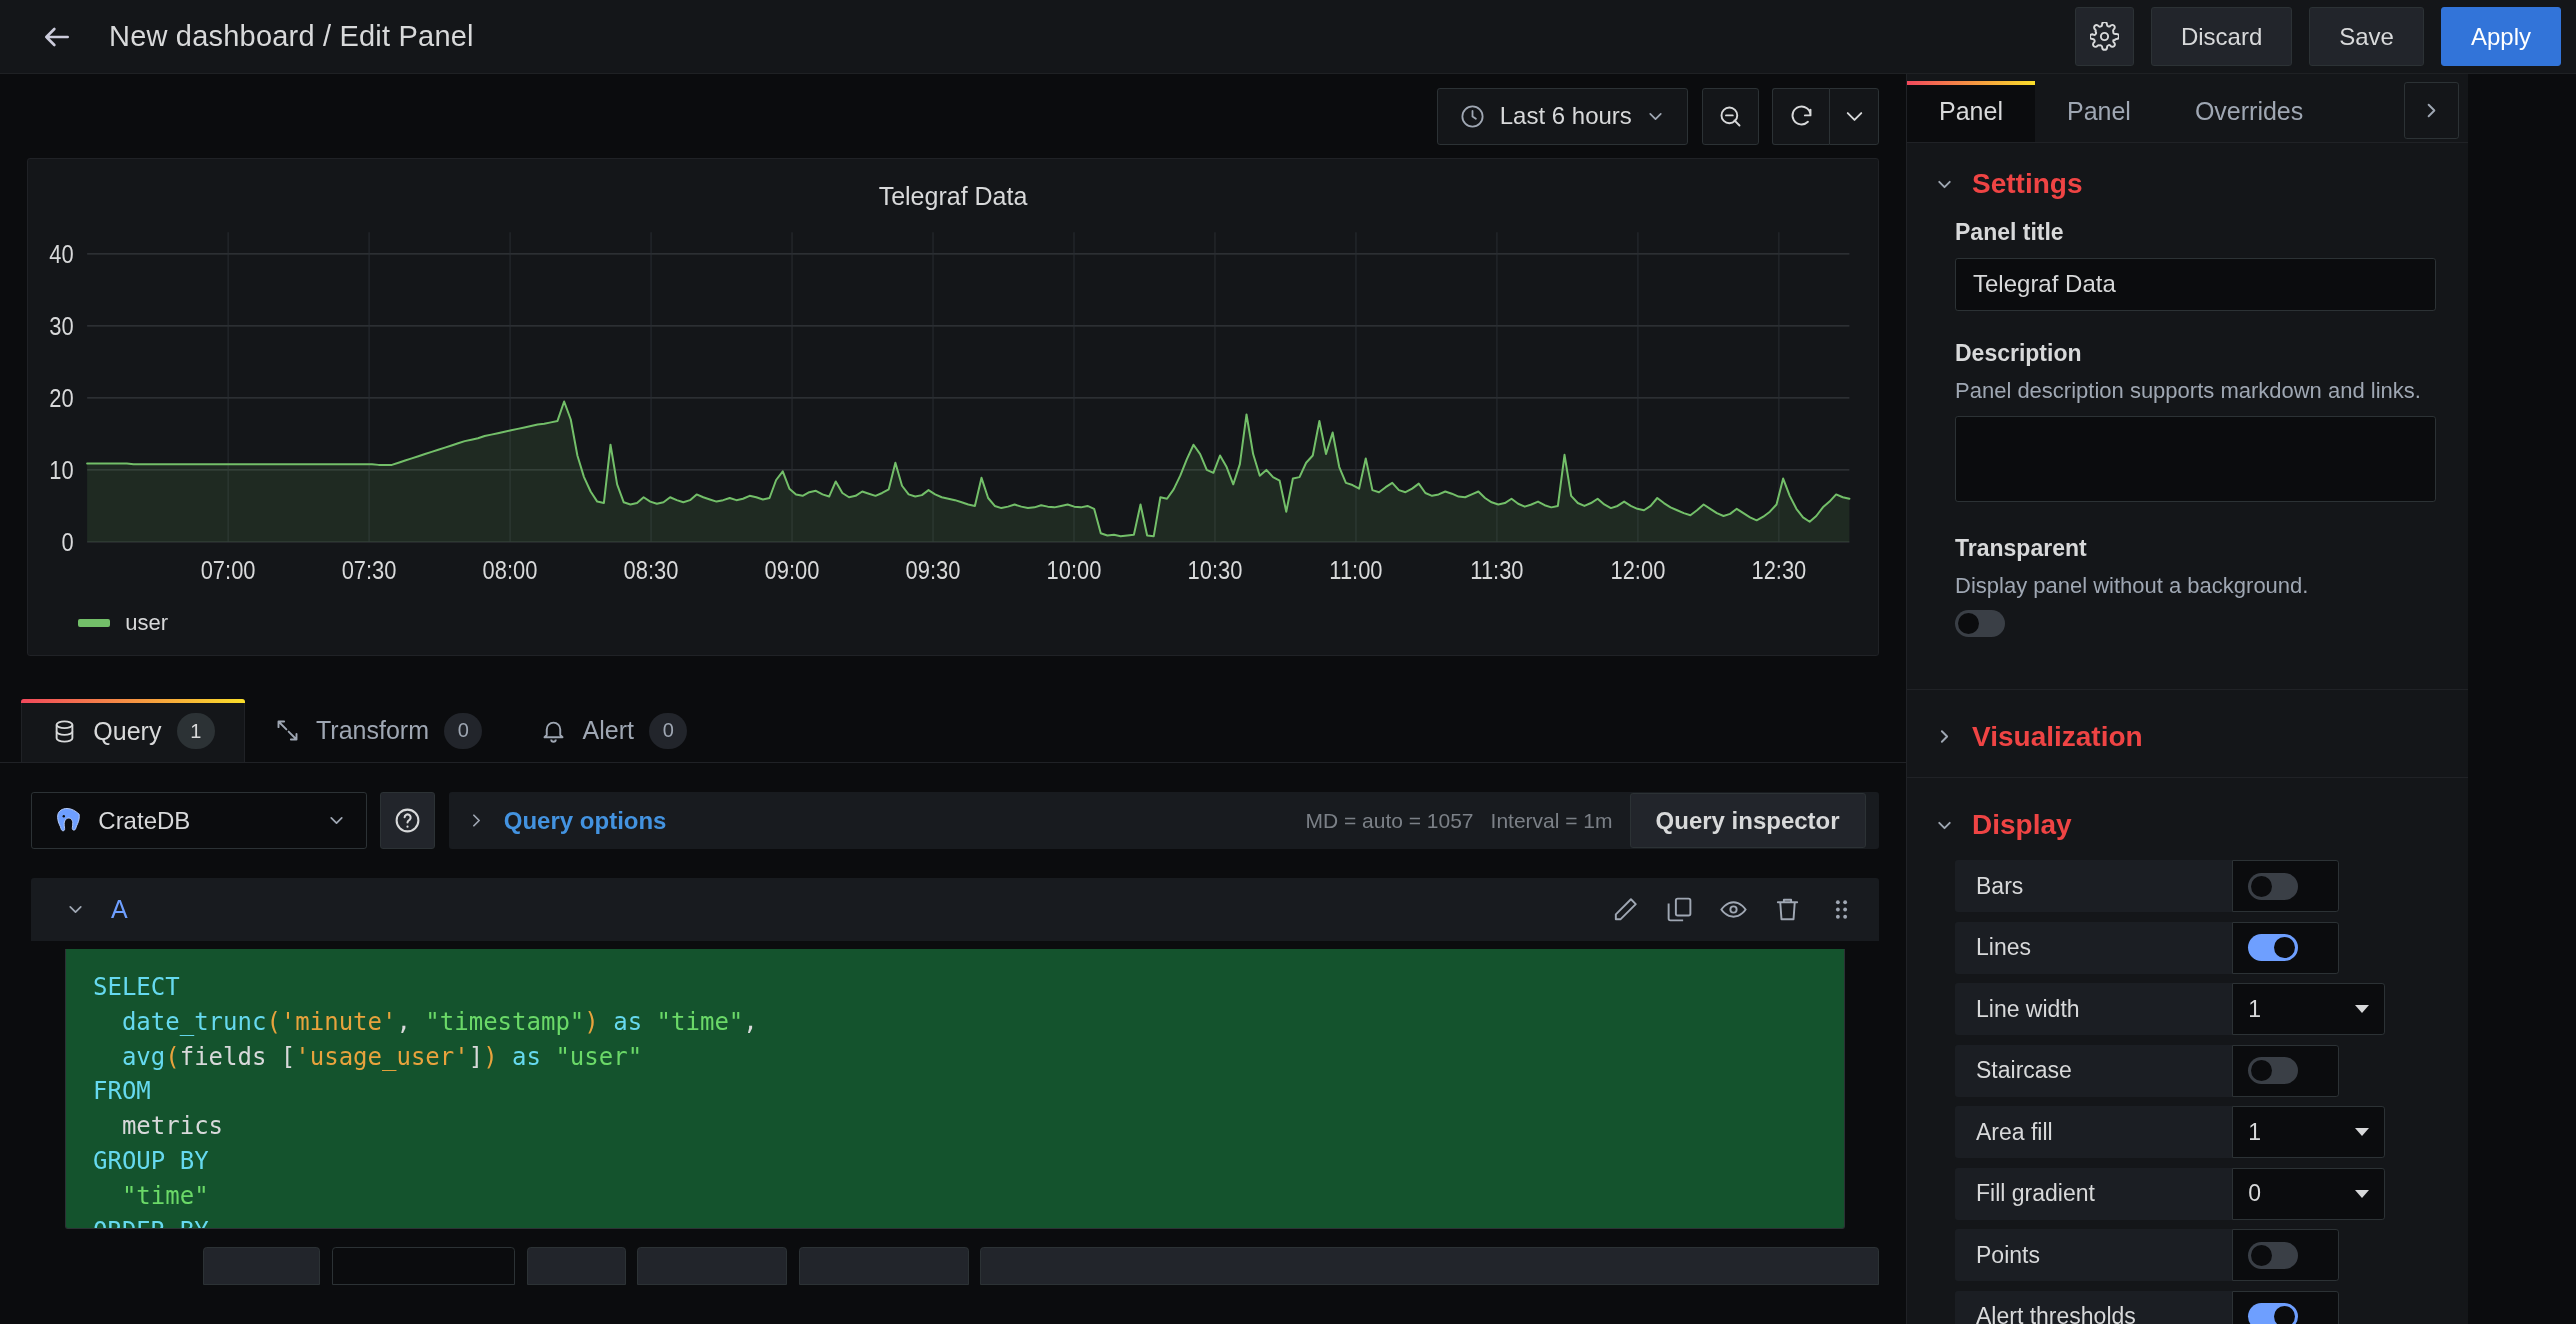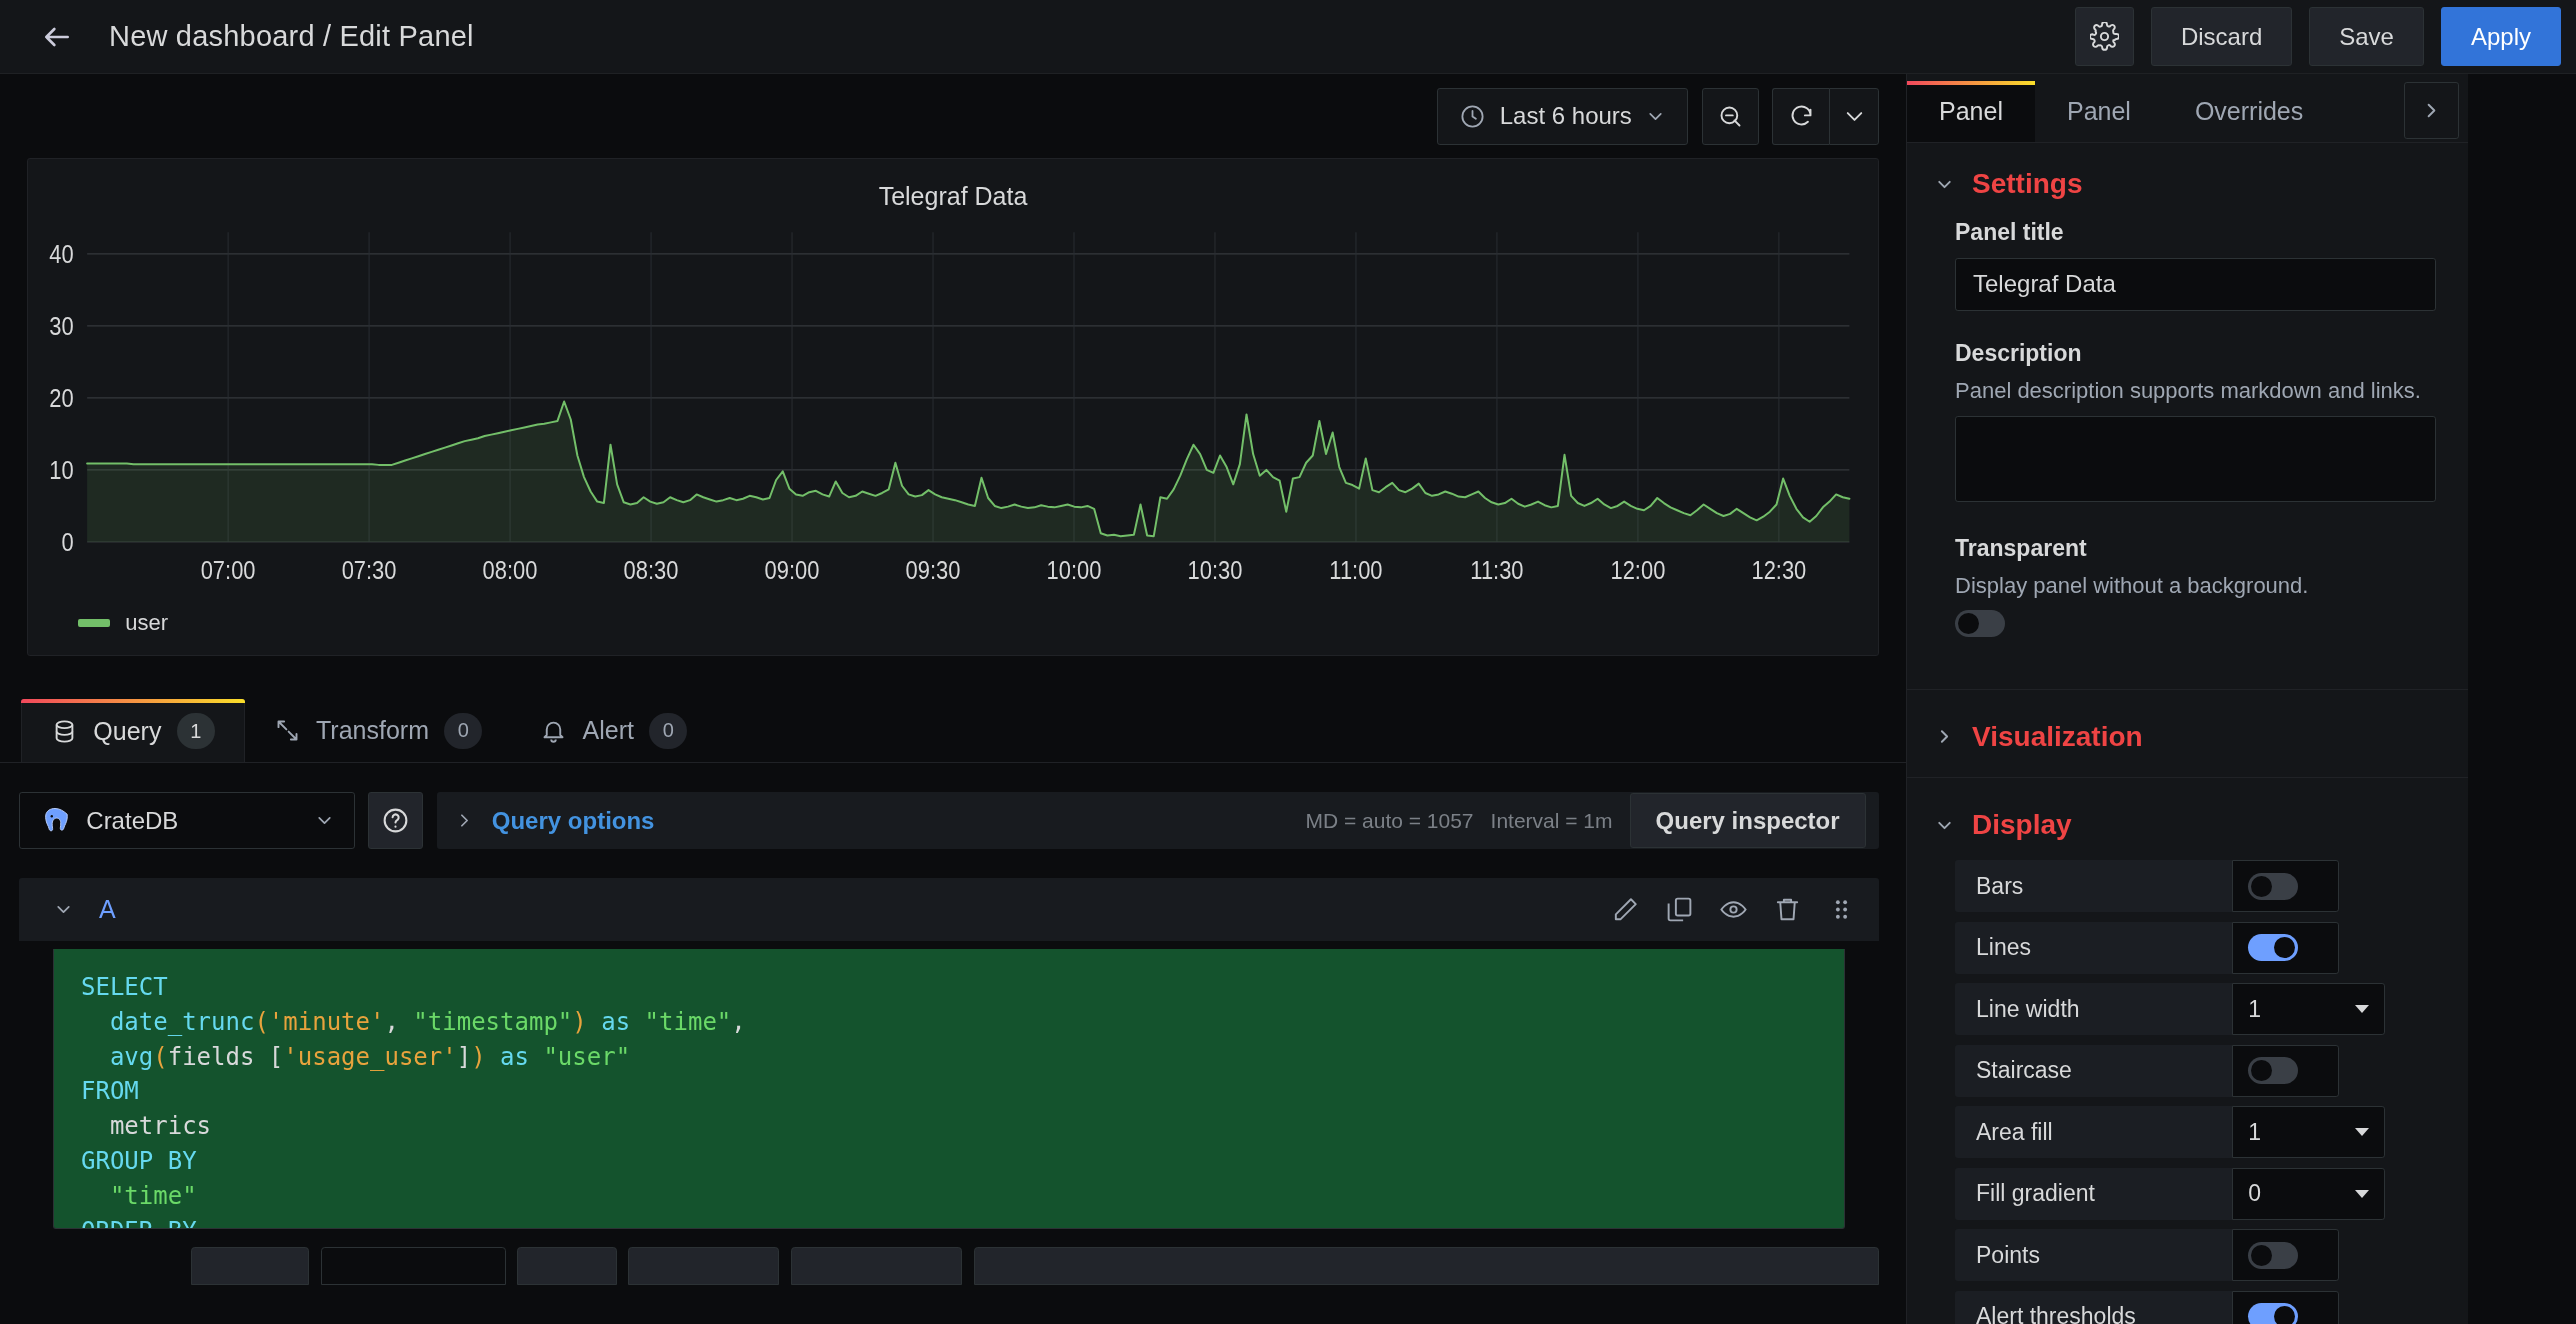--- a/index.html
+++ b/index.html
@@ -116,21 +116,21 @@
   }
   .qtab svg { width: 27px; height: 27px; stroke: currentColor; fill: none; stroke-width: 1.7; }
   .qcount {
     min-width: 38px; height: 36px; padding: 0 11.4px; border-radius: 18px;
     background: #22252b; color: #9fa7b3; font-size: 20px;
     display: flex; align-items: center; justify-content: center;
   }
   .qtab.active .qcount { background: #2c3235; color: #d8d9da; }
 
   
-  .qbody { padding: 29px 27px 0 19px; flex: 1 1 auto; min-height: 0; overflow: hidden; }
+  .qbody { padding: 29px 27px 0 31px; flex: 1 1 auto; min-height: 0; overflow: hidden; }
   .ds-row { display: flex; align-items: center; gap: 13.4px; }
   .ds-picker {
     width: 336px; height: 57px; display: flex; align-items: center; gap: 15.3px;
     background: #0b0c0e; border: 1px solid #2c3235; border-radius: 2.9px;
     padding: 0 19px; font-size: 24px; color: #d8d9da; cursor: pointer;
   }
   .ds-picker .chev-small { margin-left: auto; }
   .pg-ico { width: 32px; height: 32px; flex: 0 0 32px; }
   .help-sq {
     width: 55px; height: 57px; background: #22252b; border: 1px solid #2c3235;

